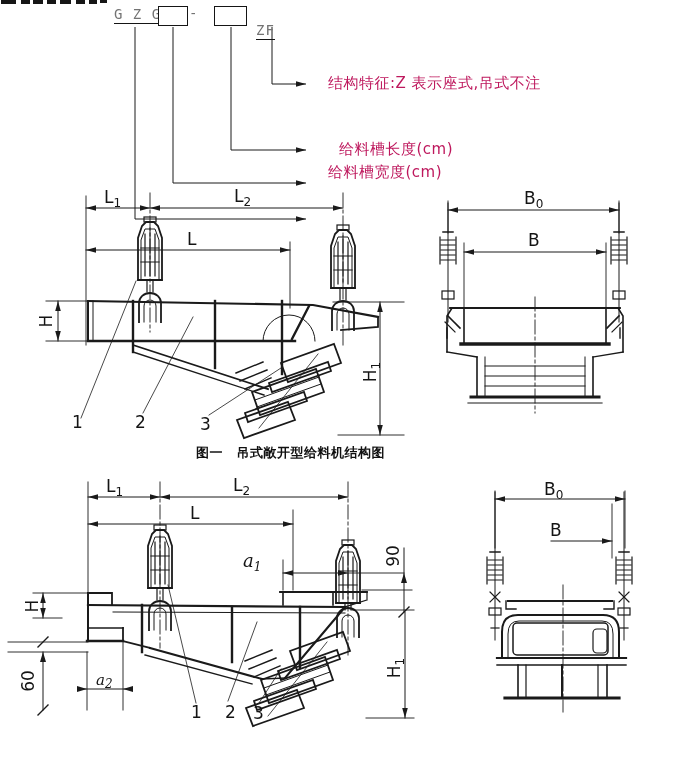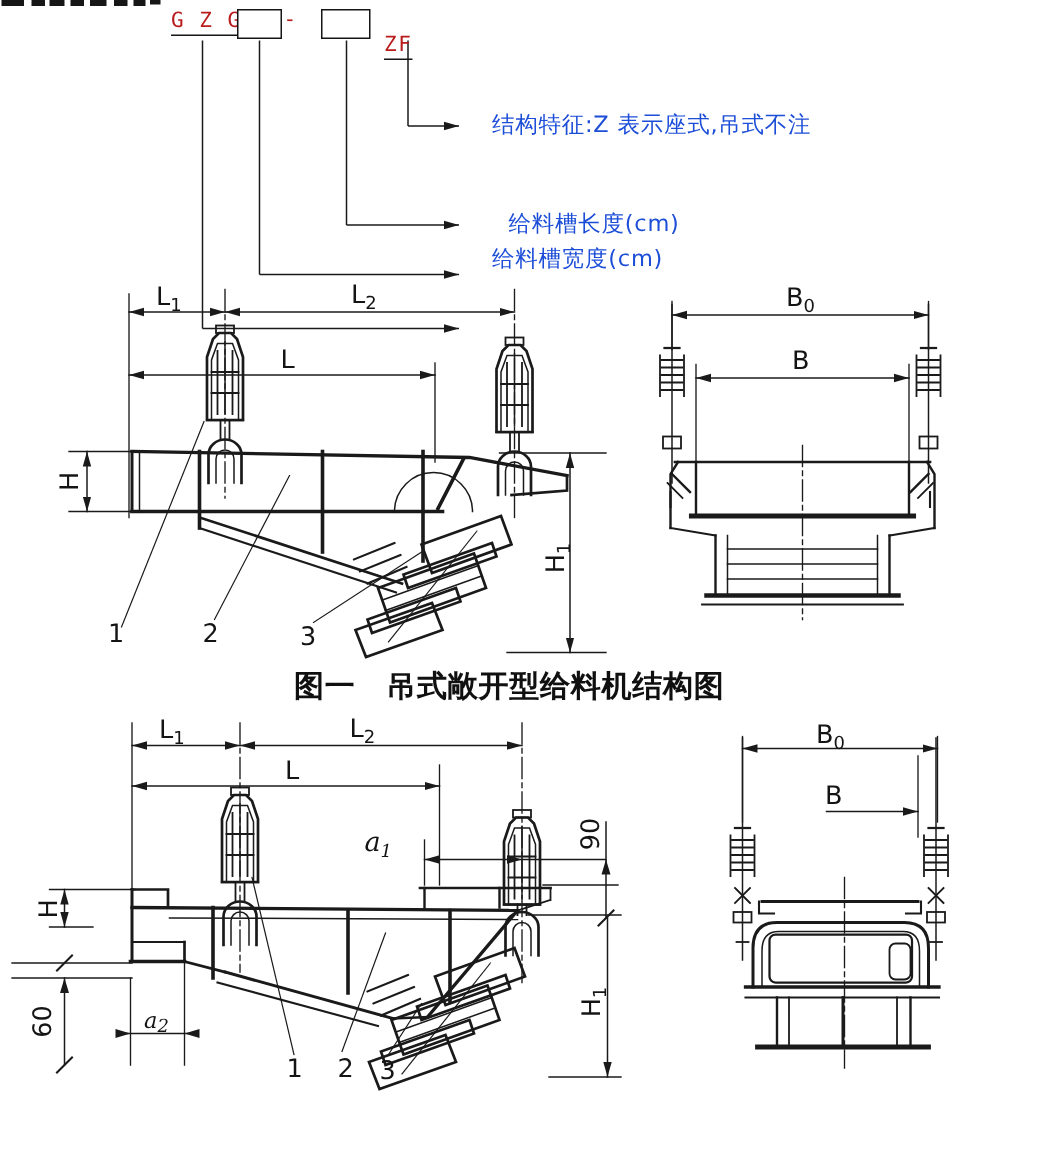--- a/index.html
+++ b/index.html
@@ -1,24 +1,24 @@
 <!DOCTYPE html>
 <html><head>
 <meta charset="utf-8">
 <style>
   html,body{margin:0;padding:0;background:#fff;}
   .canvas{position:relative;width:691px;height:783px;background:#fff;overflow:hidden;
           font-family:"DejaVu Sans",sans-serif;color:#111;}
   svg{position:absolute;left:0;top:0;}
   .ovl{position:absolute;white-space:nowrap;}
-  .cn{font-size:15px;letter-spacing:0.5px;color:#1d4ed8;font-family:"DejaVu Sans",sans-serif;}
-  .code{font-family:"DejaVu Sans Mono","Liberation Mono",monospace;font-size:14px;color:#b91c1c;}
+  .cn{font-size:15px;letter-spacing:0.5px;color:#be185d;font-family:"DejaVu Sans",sans-serif;}
+  .code{font-family:"DejaVu Sans Mono","Liberation Mono",monospace;font-size:14px;color:#737373;}
   .u{border-bottom:1.6px solid #151515;padding-bottom:1px;}
   .codebox{position:absolute;border:1.6px solid #151515;background:#fff;}
-  .caption{font-size:20px;letter-spacing:0.5px;font-weight:600;color:#101010;
+  .caption{font-size:13px;letter-spacing:0.5px;font-weight:600;color:#101010;
            font-family:"DejaVu Sans",sans-serif;}
   .frag{position:absolute;background:#161616;}
   .dimtxt{font-family:"DejaVu Sans",sans-serif;font-size:17px;fill:#141414;}
   .dimsub{font-size:12px;}
   .ital{font-family:"DejaVu Serif",serif;font-style:italic;font-size:18px;}
   .callout{font-family:"DejaVu Sans",sans-serif;font-size:17px;fill:#141414;}
 </style>
 </head>
 <body>
 

